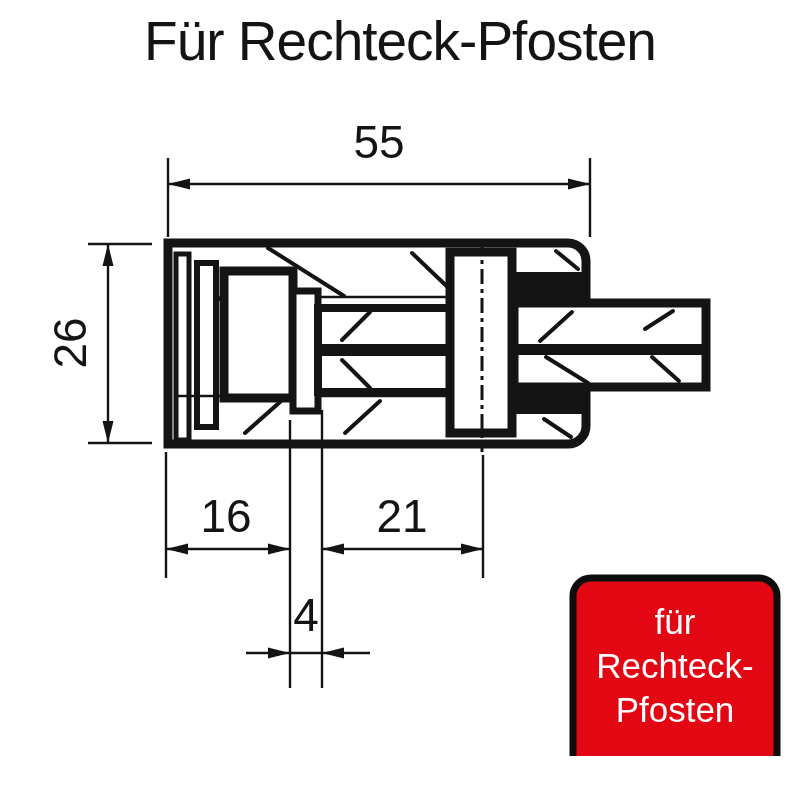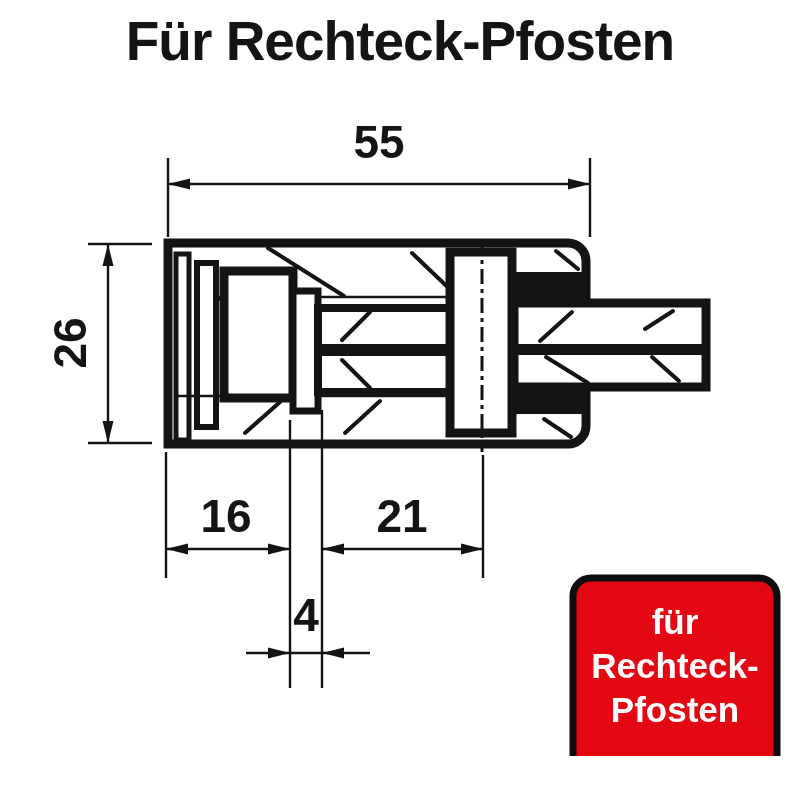--- a/index.html
+++ b/index.html
@@ -1,17 +1,17 @@
 <!DOCTYPE html>
 <html><head>
 <meta charset="utf-8">
 <style>
   html,body{margin:0;padding:0;background:#fff;}
   .page{position:relative;width:800px;height:756px;background:#ffffff;overflow:hidden;
-        font-family:"Liberation Sans",sans-serif;font-weight:bold;}
+        font-family:"Liberation Sans",sans-serif;}
   svg{position:absolute;inset:0;}
   svg text{font-family:"Liberation Sans",sans-serif;fill:#141414;}
   .title-text{font-size:55px;letter-spacing:-1px;}
   .dim-text{font-size:46px;}
   .badge-text{font-size:35px;fill:#ffffff;}
   .outline{fill:#ffffff;stroke:#141414;}
   .thin{stroke:#141414;stroke-width:2.4;fill:none;}
   .hatch{stroke:#141414;stroke-width:4;fill:none;stroke-linecap:round;}
   .arrow{fill:#141414;stroke:none;}
   .solidfill{fill:#141414;stroke:none;}

